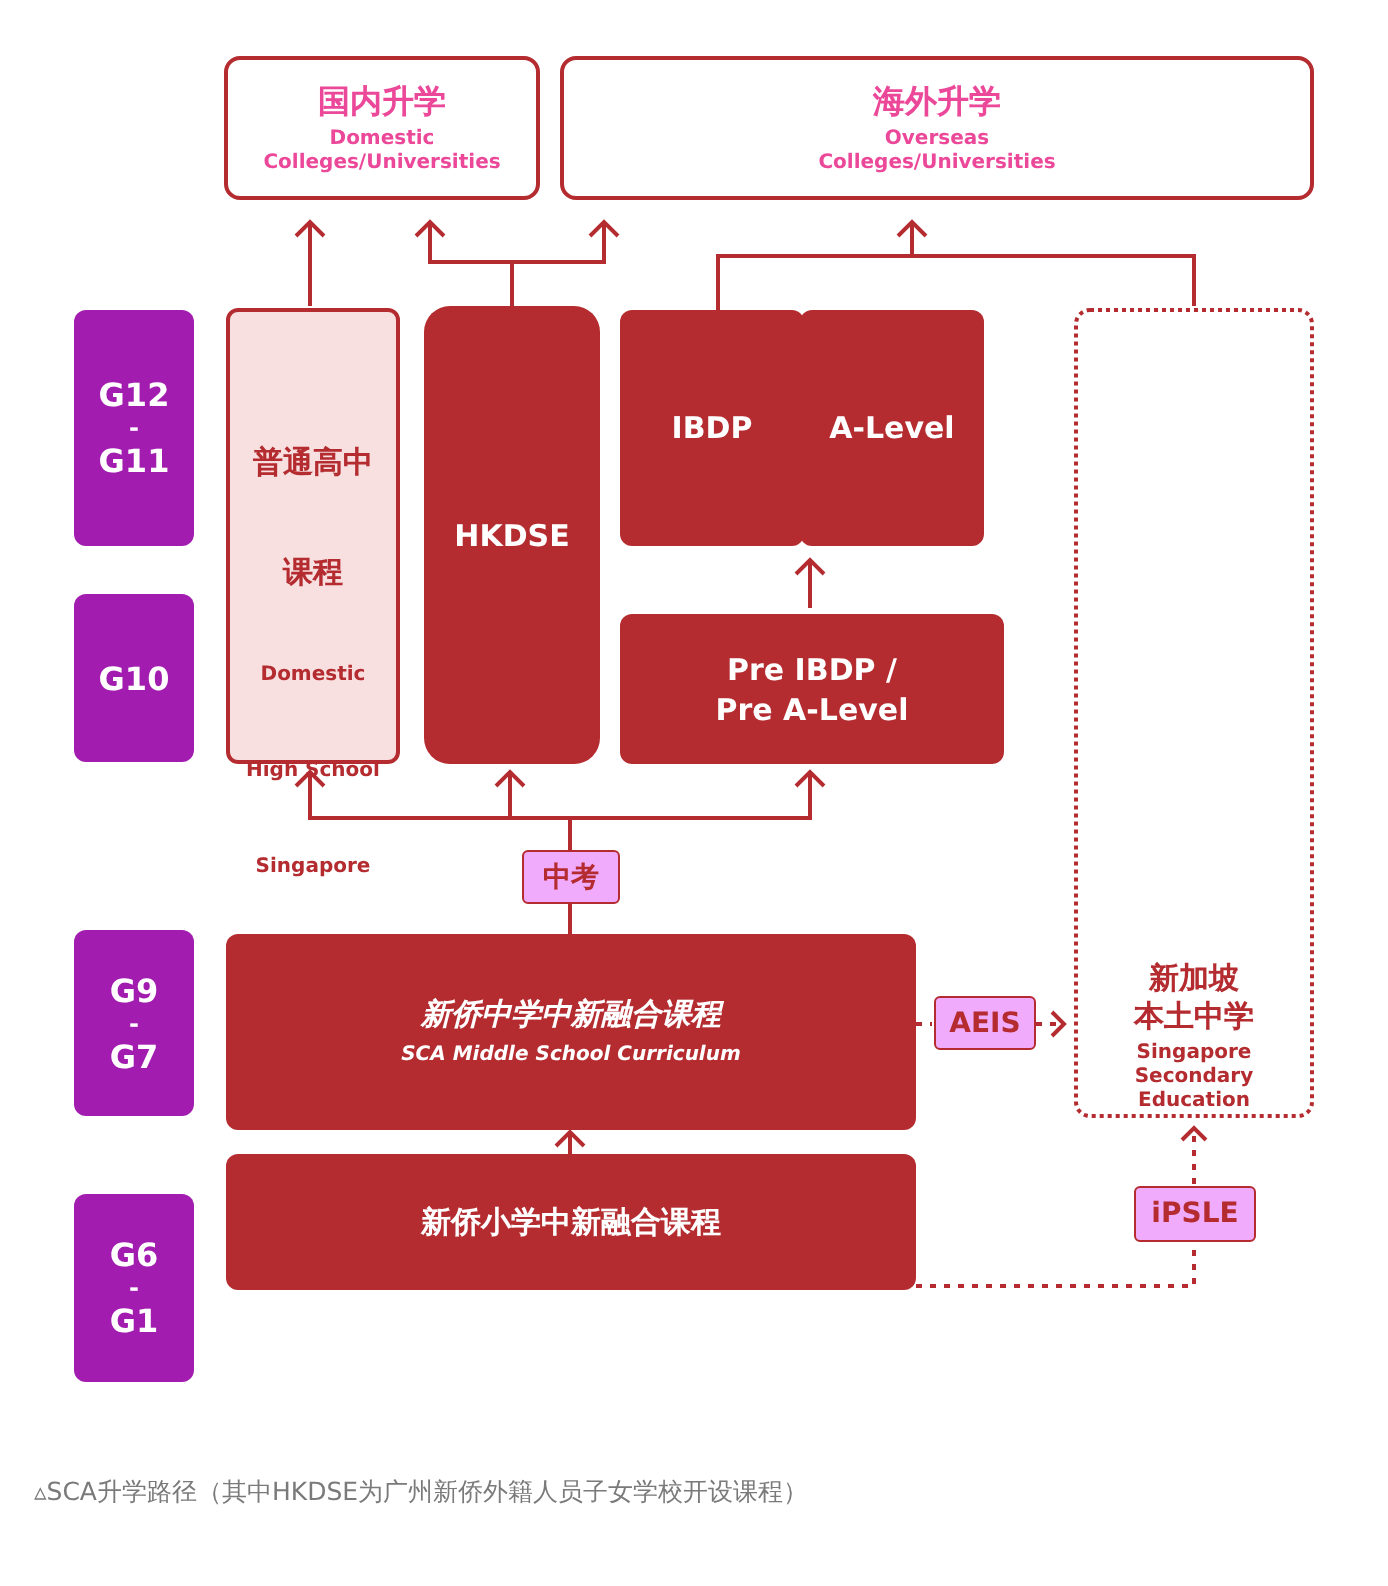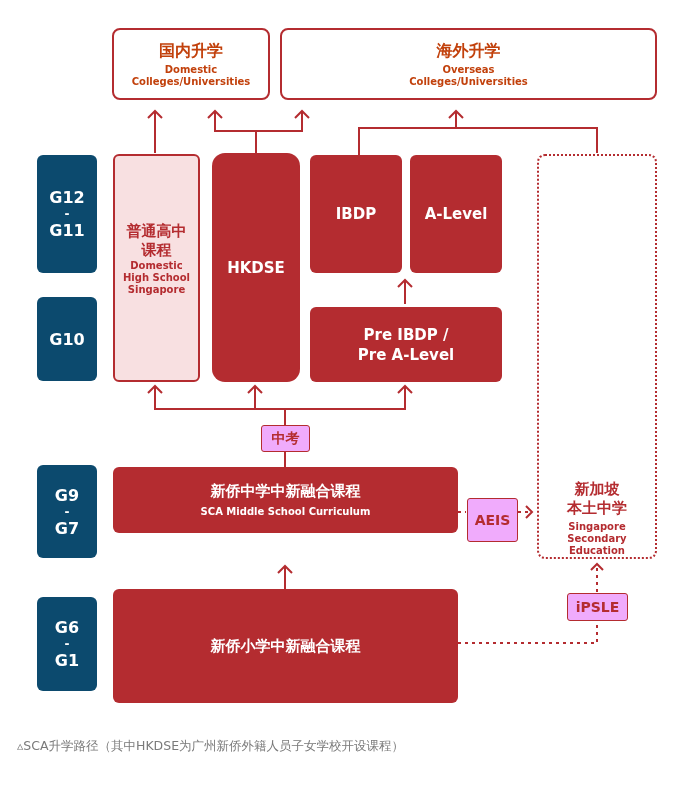--- a/index.html
+++ b/index.html
@@ -1,24 +1,24 @@
 <!DOCTYPE html>
 <html><head>
 <meta charset="utf-8">
 <style>
   html, body { margin:0; padding:0; background:#ffffff; }
   body { width:694px; height:793px; position:relative; overflow:hidden; font-family:"DejaVu Sans", sans-serif; }
   .abs { position:absolute; box-sizing:border-box; }
   .red { background:#b42c30; color:#ffffff; border-radius:6px; display:flex; flex-direction:column; align-items:center; justify-content:center; text-align:center; font-weight:bold; }
-  .grade { background:#0c4a6e; color:#ffffff; border-radius:6px; display:flex; flex-direction:column; align-items:center; justify-content:center; font-weight:bold; font-size:16px; line-height:21px; }
+  .grade { background:#a21caf; color:#ffffff; border-radius:6px; display:flex; flex-direction:column; align-items:center; justify-content:center; font-weight:bold; font-size:16px; line-height:21px; }
   .grade .sep { font-size:12px; line-height:12px; }
-  .outline { border:2px solid #b42c30; border-radius:8px; background:#fff; color:#c2410c; display:flex; flex-direction:column; align-items:center; justify-content:center; text-align:center; font-weight:bold; }
+  .outline { border:2px solid #b42c30; border-radius:8px; background:#fff; color:#ec4899; display:flex; flex-direction:column; align-items:center; justify-content:center; text-align:center; font-weight:bold; }
   .outline .zh { font-size:16px; line-height:22px; margin-bottom:2px; }
   .outline .en { font-size:10px; line-height:12px; }
-  .pink { background:#f8e0e1; border:2px solid #b42c30; border-radius:6px; color:#b42c30; display:flex; flex-direction:column; align-items:center; text-align:center; font-weight:bold; padding-top:66px; }
+  .pink { background:#f8e0e1; border:2px solid #b42c30; border-radius:6px; color:#b42c30; display:flex; flex-direction:column; align-items:center; text-align:center; font-weight:bold; padding-top:66px;gap:36px; }
   .pink .zh { font-size:15px; line-height:19px; }
   .pink .en { font-size:10px; line-height:12px; }
   .dotted { border:2px dotted #b42c30; border-radius:8px; color:#b42c30; display:flex; flex-direction:column; align-items:center; justify-content:flex-end; text-align:center; font-weight:bold; }
   .dotted .zh { font-size:15px; line-height:19px; }
   .dotted .en { font-size:10px; line-height:12px; margin-top:2px; }
   .tag { border:1.5px solid #b42c30; border-radius:3px; background:#f0abfc; color:#b42c30; font-weight:bold; font-size:14px; display:flex; align-items:center; justify-content:center; }
   .big { font-size:15px; }
   .mid-zh { font-size:15px; line-height:20px; }
   .mid-en { font-size:10px; line-height:14px; margin-top:4px; }
   .caption { color:#7a7a7a; font-size:12.5px; font-family:"DejaVu Sans", sans-serif; white-space:nowrap; }
@@ -107,46 +107,46 @@
   <div class="en">Domestic</div>
   <div class="en">High School</div>
   <div class="en">Singapore</div>
 </div>
 <div class="abs red big" style="left:212px;top:153px;width:88px;height:229px;border-radius:13px;">
   <span>HKDSE</span>
 </div>
 <div class="abs red big" style="left:310px;top:155px;width:92px;height:118px;">
   <span>IBDP</span>
 </div>
-<div class="abs red big" style="left:410px;top:155px;width:92px;height:118px;">
+<div class="abs red big" style="left:400px;top:155px;width:92px;height:118px;">
   <span>A-Level</span>
 </div>
 <div class="abs red big" style="left:310px;top:307px;width:192px;height:75px;line-height:20px;">
   <span>Pre IBDP /</span>
   <span>Pre A-Level</span>
 </div>
 <div class="abs dotted" style="left:537px;top:154px;width:120px;height:405px;">
   <div class="zh">新加坡</div>
   <div class="zh">本土中学</div>
   <div class="en" style="margin-top:3px">Singapore</div>
   <div class="en" style="margin-top:0">Secondary</div>
   <div class="en" style="margin-top:0">Education</div>
 </div>
 
 <div class="abs tag" style="left:261px;top:425px;width:49px;height:27px;">
   <span>中考</span>
 </div>
-<div class="abs tag" style="left:467px;top:498px;width:51px;height:44px;">
+<div class="abs tag" style="left:467px;top:498px;width:51px;height:27px;">
   <span>AEIS</span>
 </div>
 <div class="abs tag" style="left:567px;top:593px;width:61px;height:28px;">
   <span>iPSLE</span>
 </div>
 
-<div class="abs red" style="left:113px;top:467px;width:345px;height:66px;">
+<div class="abs red" style="left:113px;top:467px;width:345px;height:98px;font-style:italic;">
   <span class="mid-zh">新侨中学中新融合课程</span>
   <span class="mid-en">SCA Middle School Curriculum</span>
 </div>
-<div class="abs red" style="left:113px;top:589px;width:345px;height:114px;">
+<div class="abs red" style="left:113px;top:577px;width:345px;height:68px;">
   <span class="mid-zh">新侨小学中新融合课程</span>
 </div>
 
 <div class="abs caption" style="left:17px;top:738px;">▵SCA升学路径（其中HKDSE为广州新侨外籍人员子女学校开设课程）</div>
 
 </body></html>

